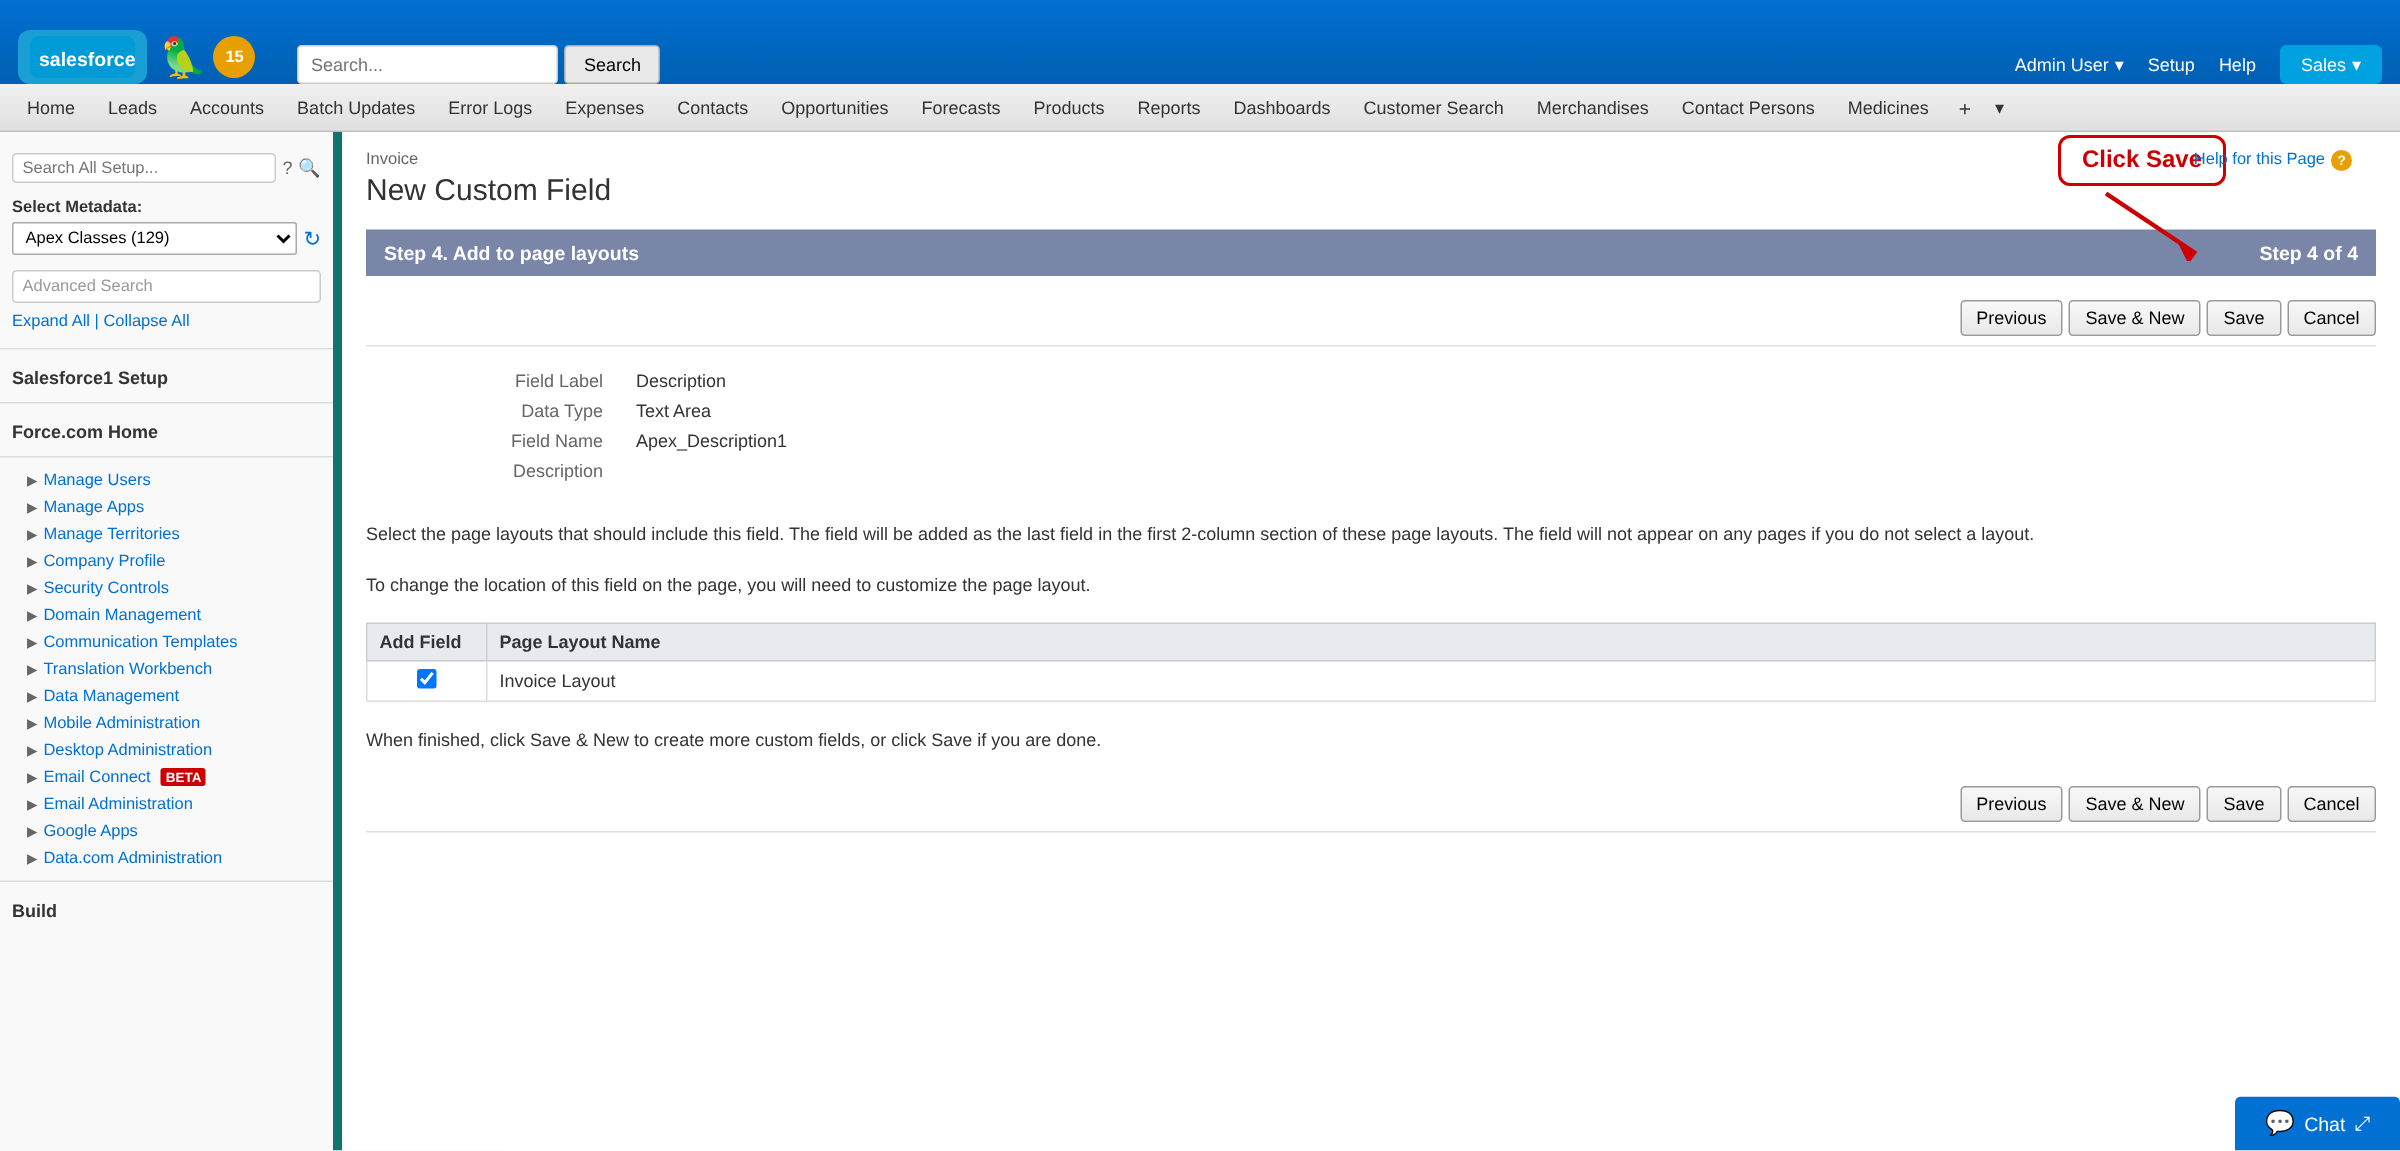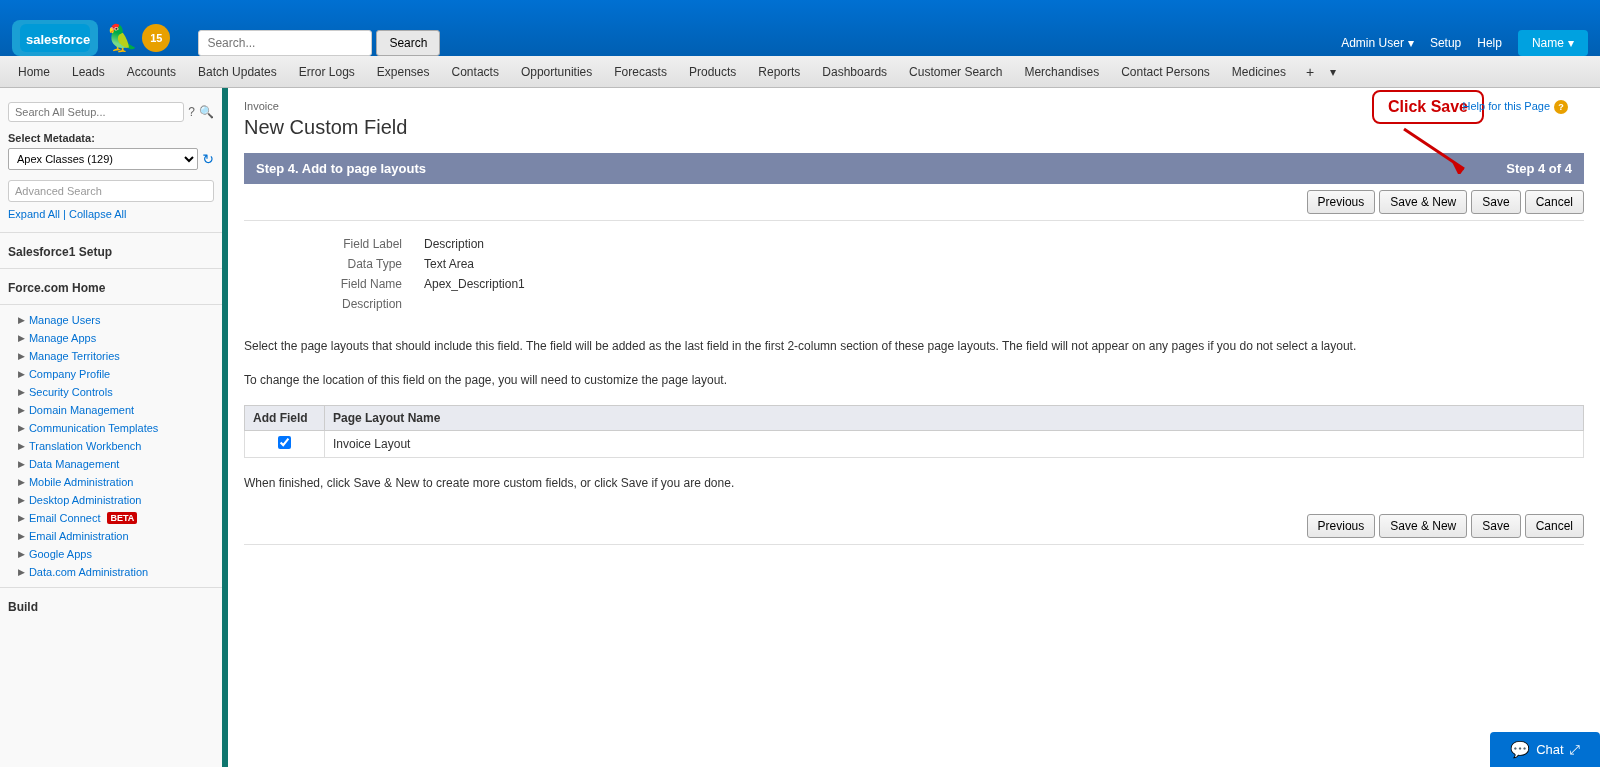--- a/index.html
+++ b/index.html
@@ -256,21 +256,21 @@
     
     .step-bar {
       background: #7a86a8;
       color: white;
       padding: 8px 12px;
       display: flex;
       justify-content: space-between;
       align-items: center;
       font-size: 13px;
       font-weight: bold;
-      margin-bottom: 0;
+      margin-bottom: 10px;
     }
 
     
     .action-bar {
       display: flex;
       justify-content: flex-end;
       gap: 4px;
       padding: 6px 0;
       border-bottom: 1px solid #e0e0e0;
     }
@@ -387,21 +387,21 @@
     <button class="search-btn">Search</button>
   </div>
   <div class="header-right">
     <div class="admin-user">
       <span>Admin User</span>
       <span>▾</span>
     </div>
     <a href="#">Setup</a>
     <a href="#">Help</a>
     <button class="sales-btn">
-      <span>Name</span>
+      <span>Sales</span>
       <span>▾</span>
     </button>
   </div>
 </div>
 
 <div class="nav-bar">
   <a class="nav-item">Home</a>
   <a class="nav-item">Leads</a>
   <a class="nav-item">Accounts</a>
   <a class="nav-item">Batch Updates</a>

